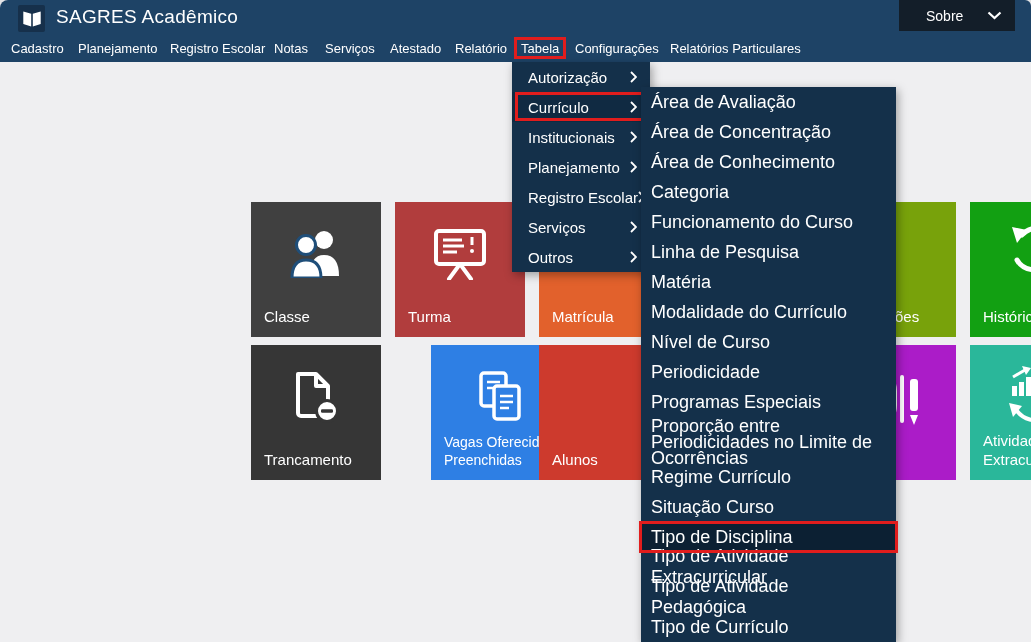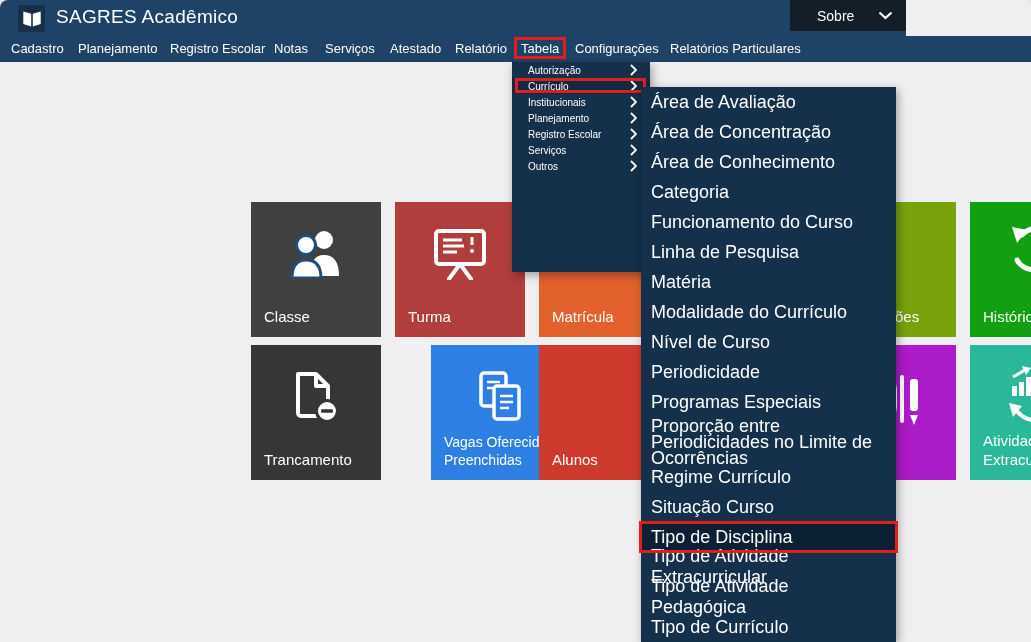--- a/index.html
+++ b/index.html
@@ -5,33 +5,33 @@
   * { margin:0; padding:0; box-sizing:border-box; }
   html,body { width:1031px; height:642px; overflow:hidden; background:#e4e4e6; }
   body { font-family:"Liberation Sans", sans-serif; }
   #app {
     position:relative; width:1031px; height:642px; background:#efeff1;
     overflow:hidden; border-radius:8px 6px 0 0;
   }
 
   
   .header {
-    position:absolute; left:0; top:0; width:906px; height:36px;
+    position:absolute; left:0; top:0; width:1031px; height:36px;
     background:#1e4366; color:#fff;
   }
   .book-badge {
     position:absolute; left:18px; top:5px; width:27px; height:27px;
     background:#16304b; border-radius:2px; display:flex; align-items:center; justify-content:center;
   }
   .app-title {
     position:absolute; left:56px; top:6px; font-size:19px; font-weight:400;
     color:#fff; letter-spacing:.3px; white-space:nowrap;
   }
   .about-box {
-    position:absolute; right:0; top:0; width:116px; height:31px;
+    position:absolute; right:16px; top:0; width:116px; height:31px;
     background:#131e29; color:#fff; display:flex; align-items:center;
     justify-content:space-between; padding:0 13px 0 27px; cursor:pointer;
   }
   .about-box span { font-size:14px; }
 
   
   .menubar {
     position:absolute; left:0; top:36px; width:1031px; height:26px;
     background:#1e4366;
   }
@@ -63,22 +63,22 @@
   .tile-icon.lower { top:20px; }
 
   
   .panel {
     position:absolute; background:#14304a; color:#fff;
     box-shadow:2px 3px 9px rgba(0,0,0,.35);
   }
   .panel-1 { left:512px; top:62px; width:138px; height:210px; z-index:20; }
   .panel-2 { left:641px; top:87px; width:255px; height:555px; z-index:21; }
   .menu-row {
-    position:relative; height:16px; display:flex; align-items:center;
-    justify-content:space-between; padding:0 13px 0 16px; font-size:10px;
+    position:relative; height:30px; display:flex; align-items:center;
+    justify-content:space-between; padding:0 13px 0 16px; font-size:15px;
     cursor:pointer; white-space:nowrap;
   }
   .sub-row {
     position:relative; height:30px; display:flex; align-items:center;
     padding:0 10px; font-size:18px; cursor:pointer;
   }
   .sub-row.tall { height:45px; line-height:16px; padding-top:2px; align-items:center; padding-top:5px; }
   .selected { background:#0c2033; }
   .hilite { background:#102a42; }
 

